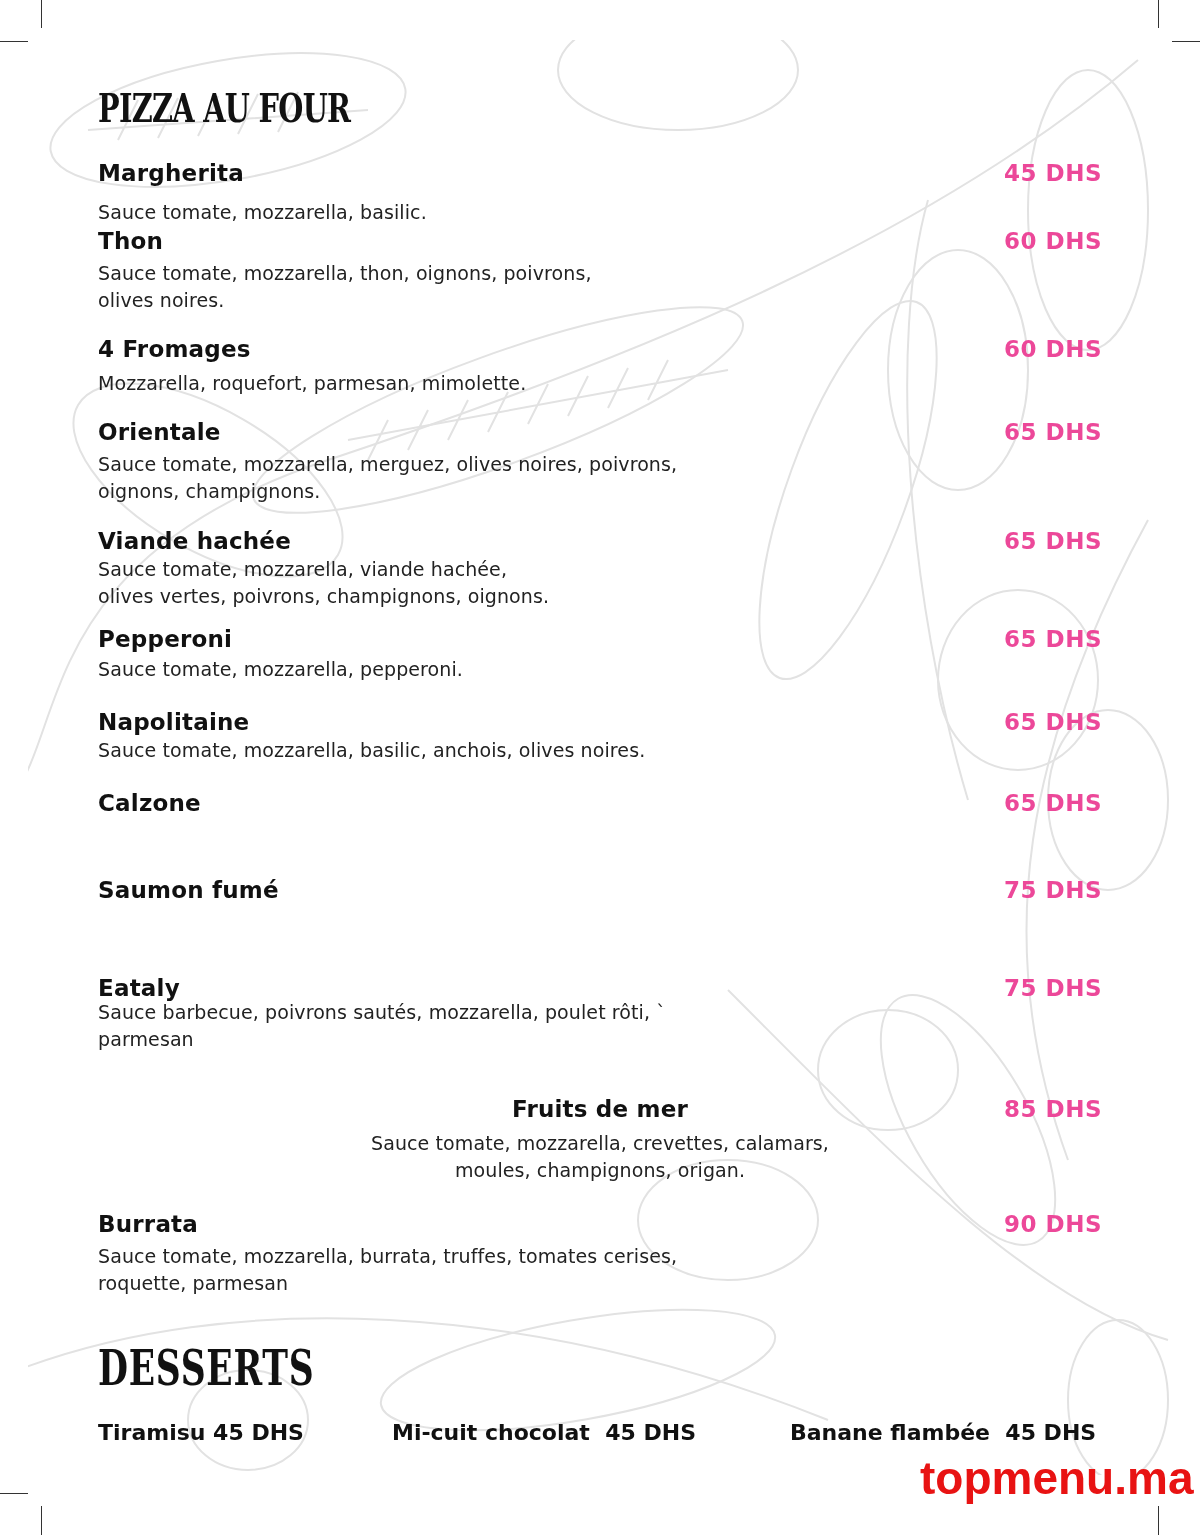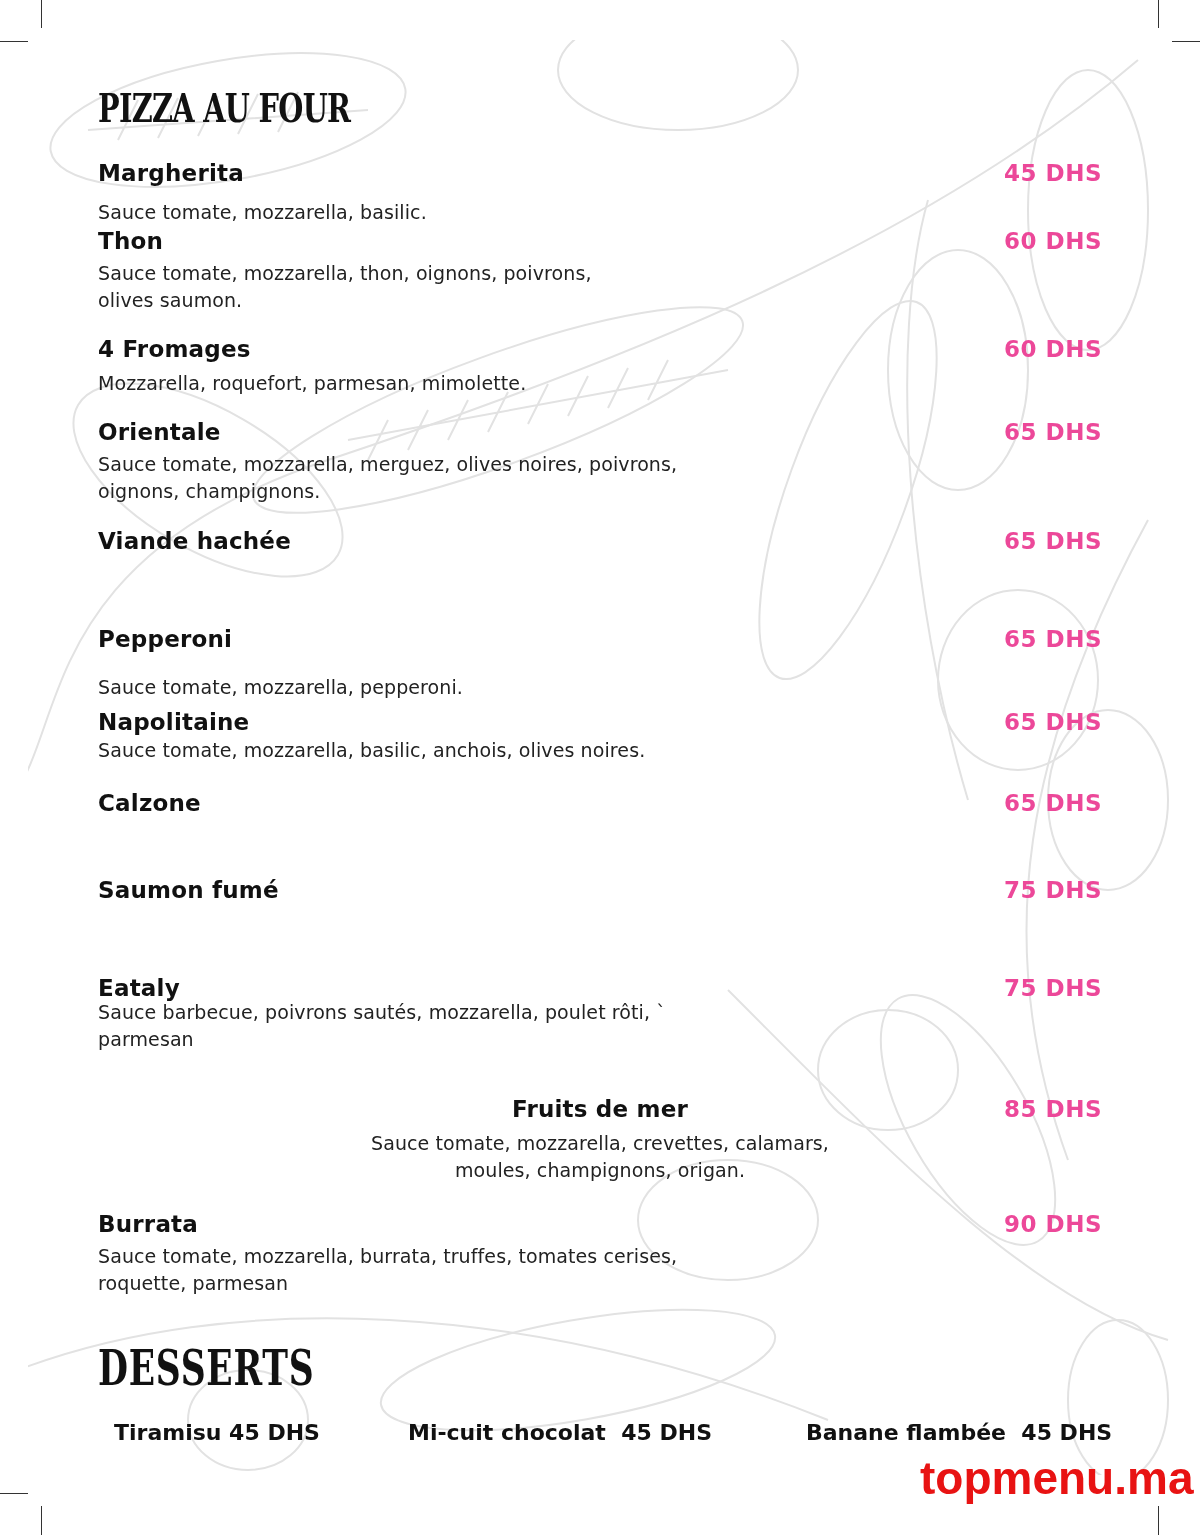--- a/index.html
+++ b/index.html
@@ -74,21 +74,21 @@
       font-size: 19px;
       line-height: 27px;
       color: #222;
       font-weight: normal;
       letter-spacing: 0.1px;
       white-space: pre-line;
     }
     .desserts-row {
       position: absolute;
       top: 1417px;
-      left: 16px;
+      left: 0;
       width: 1000px;
       height: 32px;
       text-decoration: underline;
     }
     .dessert {
       position: absolute;
       top: 0;
       font-family: "DejaVu Sans", sans-serif;
       font-weight: bold;
       font-size: 22px;
@@ -159,45 +159,47 @@
   <div class="item" style="top:158px;">
     <div class="item-name">Margherita</div>
     <div class="item-price">45 DHS</div>
     <div class="item-desc" style="margin-top:11px;">Sauce tomate, mozzarella, basilic.</div>
   </div>
 
   <div class="item" style="top:226px;">
     <div class="item-name">Thon</div>
     <div class="item-price">60 DHS</div>
     <div class="item-desc" style="margin-top:4px;">Sauce tomate, mozzarella, thon, oignons, poivrons,
-olives saumon.</div>
+olives noires.</div>
   </div>
 
   <div class="item" style="top:334px;">
     <div class="item-name">4 Fromages</div>
     <div class="item-price">60 DHS</div>
     <div class="item-desc" style="margin-top:6px;">Mozzarella, roquefort, parmesan, mimolette.</div>
   </div>
 
   <div class="item" style="top:417px;">
     <div class="item-name">Orientale</div>
     <div class="item-price">65 DHS</div>
     <div class="item-desc" style="margin-top:4px;">Sauce tomate, mozzarella, merguez, olives noires, poivrons,
 oignons, champignons.</div>
   </div>
 
   <div class="item" style="top:526px;">
     <div class="item-name">Viande hachée</div>
     <div class="item-price">65 DHS</div>
+    <div class="item-desc" style="margin-top:0px;">Sauce tomate, mozzarella, viande hachée,
+olives vertes, poivrons, champignons, oignons.</div>
   </div>
 
   <div class="item" style="top:624px;">
     <div class="item-name">Pepperoni</div>
     <div class="item-price">65 DHS</div>
-    <div class="item-desc" style="margin-top:20px;">Sauce tomate, mozzarella, pepperoni.</div>
+    <div class="item-desc" style="margin-top:2px;">Sauce tomate, mozzarella, pepperoni.</div>
   </div>
 
   <div class="item" style="top:707px;">
     <div class="item-name">Napolitaine</div>
     <div class="item-price">65 DHS</div>
     <div class="item-desc" style="margin-top:0px;">Sauce tomate, mozzarella, basilic, anchois, olives noires.</div>
   </div>
 
   <div class="item" style="top:788px;">
     <div class="item-name">Calzone</div>

